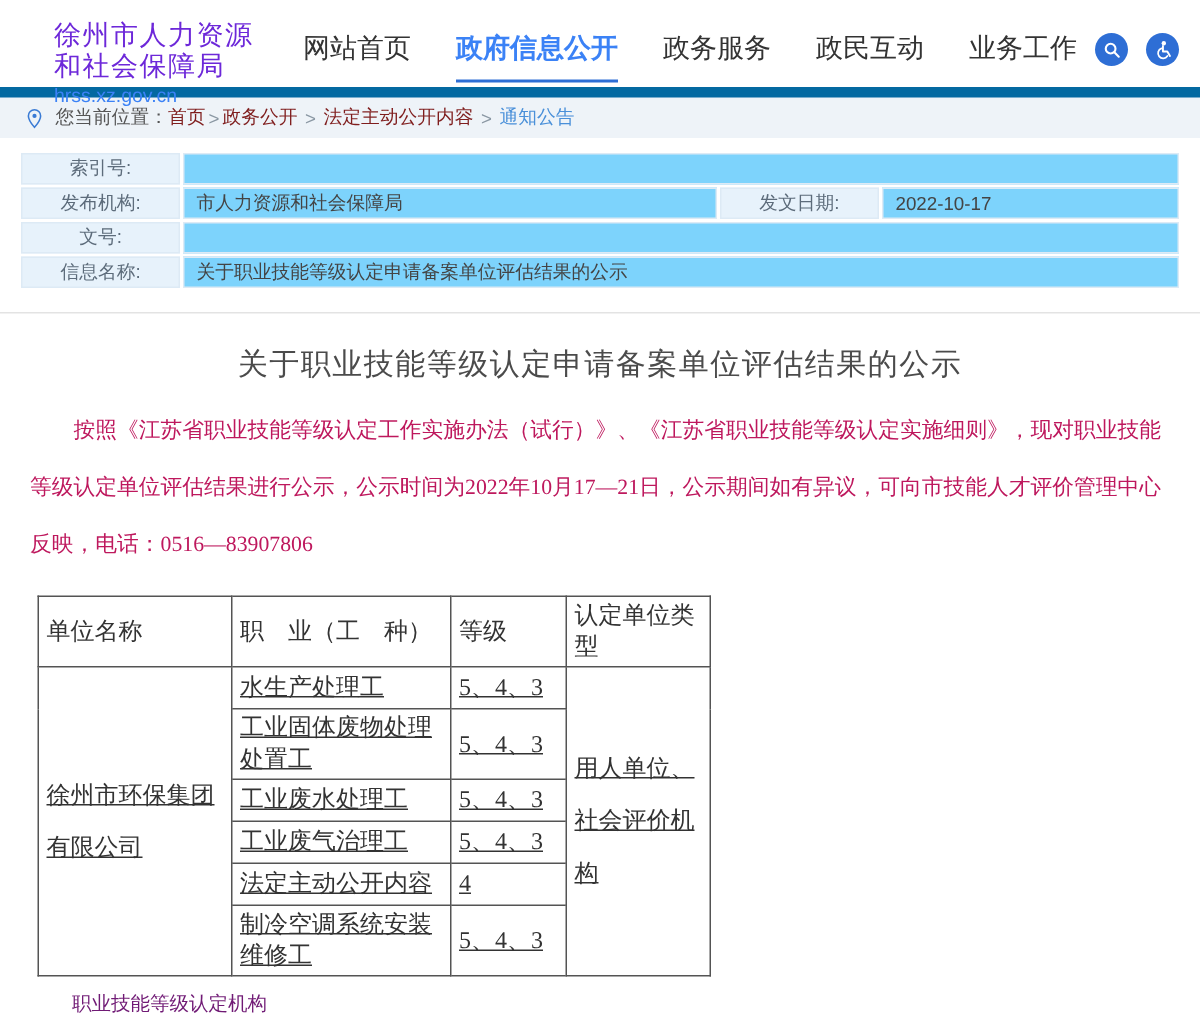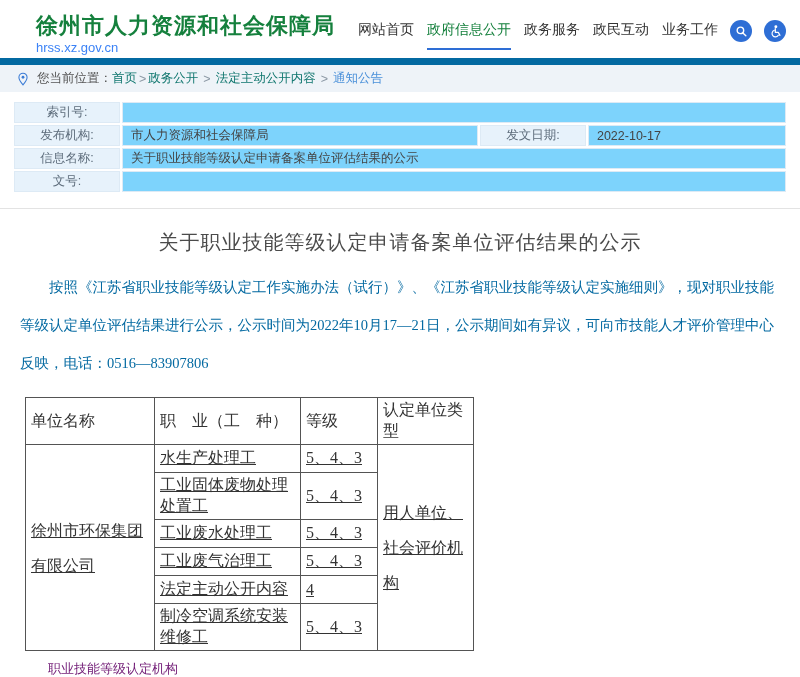--- a/index.html
+++ b/index.html
@@ -16,49 +16,49 @@
   .header {
     display: flex;
     justify-content: space-between;
     align-items: flex-start;
     padding: 13px 14px 0 36px;
     height: 58px;
     background: #fff;
   }
   .brand { cursor: pointer; }
   .brand-title {
-    color: #15803d;
-    font-size: 22px;
-    font-weight: bold;
+    color: #6d28d9;
+    font-size: 18px;
+    font-weight: normal;
     letter-spacing: 1px;
     line-height: 1.15;
   }
   .brand-url {
     color: #3b82f6;
     font-size: 13px;
     margin-top: 2px;
   }
   .nav {
     display: flex;
     align-items: center;
     margin-top: 7px;
   }
   .nav-item {
-    font-size: 14px;
+    font-size: 18px;
     color: #333;
     cursor: pointer;
-    margin-left: 13px;
+    margin-left: 30px;
     padding-bottom: 9px;
     border-bottom: 2px solid transparent;
     white-space: nowrap;
     text-align: right;
   }
   .nav-item.active {
-    color: #15803d;
-    font-weight: normal;
+    color: #3b82f6;
+    font-weight: bold;
     border-bottom-color: #2e6ed5;
   }
   .icon-btn {
     width: 22px; height: 22px;
     border-radius: 50%;
     background: #2e6ed5;
     border: none;
     display: inline-flex;
     align-items: center;
     justify-content: center;
@@ -73,21 +73,21 @@
     height: 34px;
     background: #eef3f8;
     border-top: 7px solid #0369a1;
     display: flex;
     align-items: center;
     padding: 0 16px;
     font-size: 12.5px;
     color: #555;
   }
   .breadcrumb .pin { display: inline-flex; margin-right: 7px; }
-  .crumb { color: #0f766e; cursor: pointer; }
+  .crumb { color: #7f1d1d; cursor: pointer; }
   .crumb.link-current { color: #4a90d9; }
   .crumb-sep { color: #8a97a3; margin: 0 5px; }
   .crumb-sep.tight { margin: 0 2px; }
 
   
   .meta-wrap { padding: 8px 12px 0 12px; }
   .meta-table {
     width: 100%;
     border-collapse: separate;
     border-spacing: 2px;
@@ -132,21 +132,21 @@
     font-size: 20px;
     color: #4b4b4b;
     letter-spacing: 1px;
     margin-top: 20px;
   }
   .article-body {
     margin: 12px 16px 0 20px;
     font-size: 14.5px;
     line-height: 38px;
     text-indent: 2em;
-    color: #0369a1;
+    color: #be185d;
   }
 
   
   .cert-table {
     margin: 15px 0 0 25px;
     border-collapse: collapse;
     table-layout: fixed;
     font-size: 16px;
     color: #333;
   }
@@ -237,26 +237,26 @@
       <td class="lbl">索引号:</td>
       <td class="val" colspan="3"></td>
     </tr>
     <tr>
       <td class="lbl">发布机构:</td>
       <td class="val">市人力资源和社会保障局</td>
       <td class="lbl">发文日期:</td>
       <td class="val">2022-10-17</td>
     </tr>
     <tr>
+      <td class="lbl">文号:</td>
+      <td class="val" colspan="3"></td>
+    </tr>
+    <tr>
       <td class="lbl">信息名称:</td>
       <td class="val" colspan="3">关于职业技能等级认定申请备案单位评估结果的公示</td>
-    </tr>
-    <tr>
-      <td class="lbl">文号:</td>
-      <td class="val" colspan="3"></td>
     </tr>
   </tbody>
     </table>
 </div>
 
 <hr class="divider">
 
 <div class="article">
   <div class="article-title">关于职业技能等级认定申请备案单位评估结果的公示</div>
   <p class="article-body">按照《江苏省职业技能等级认定工作实施办法（试行）》、《江苏省职业技能等级认定实施细则》，现对职业技能等级认定单位评估结果进行公示，公示时间为2022年10月17—21日，公示期间如有异议，可向市技能人才评价管理中心反映，电话：0516—83907806</p>

